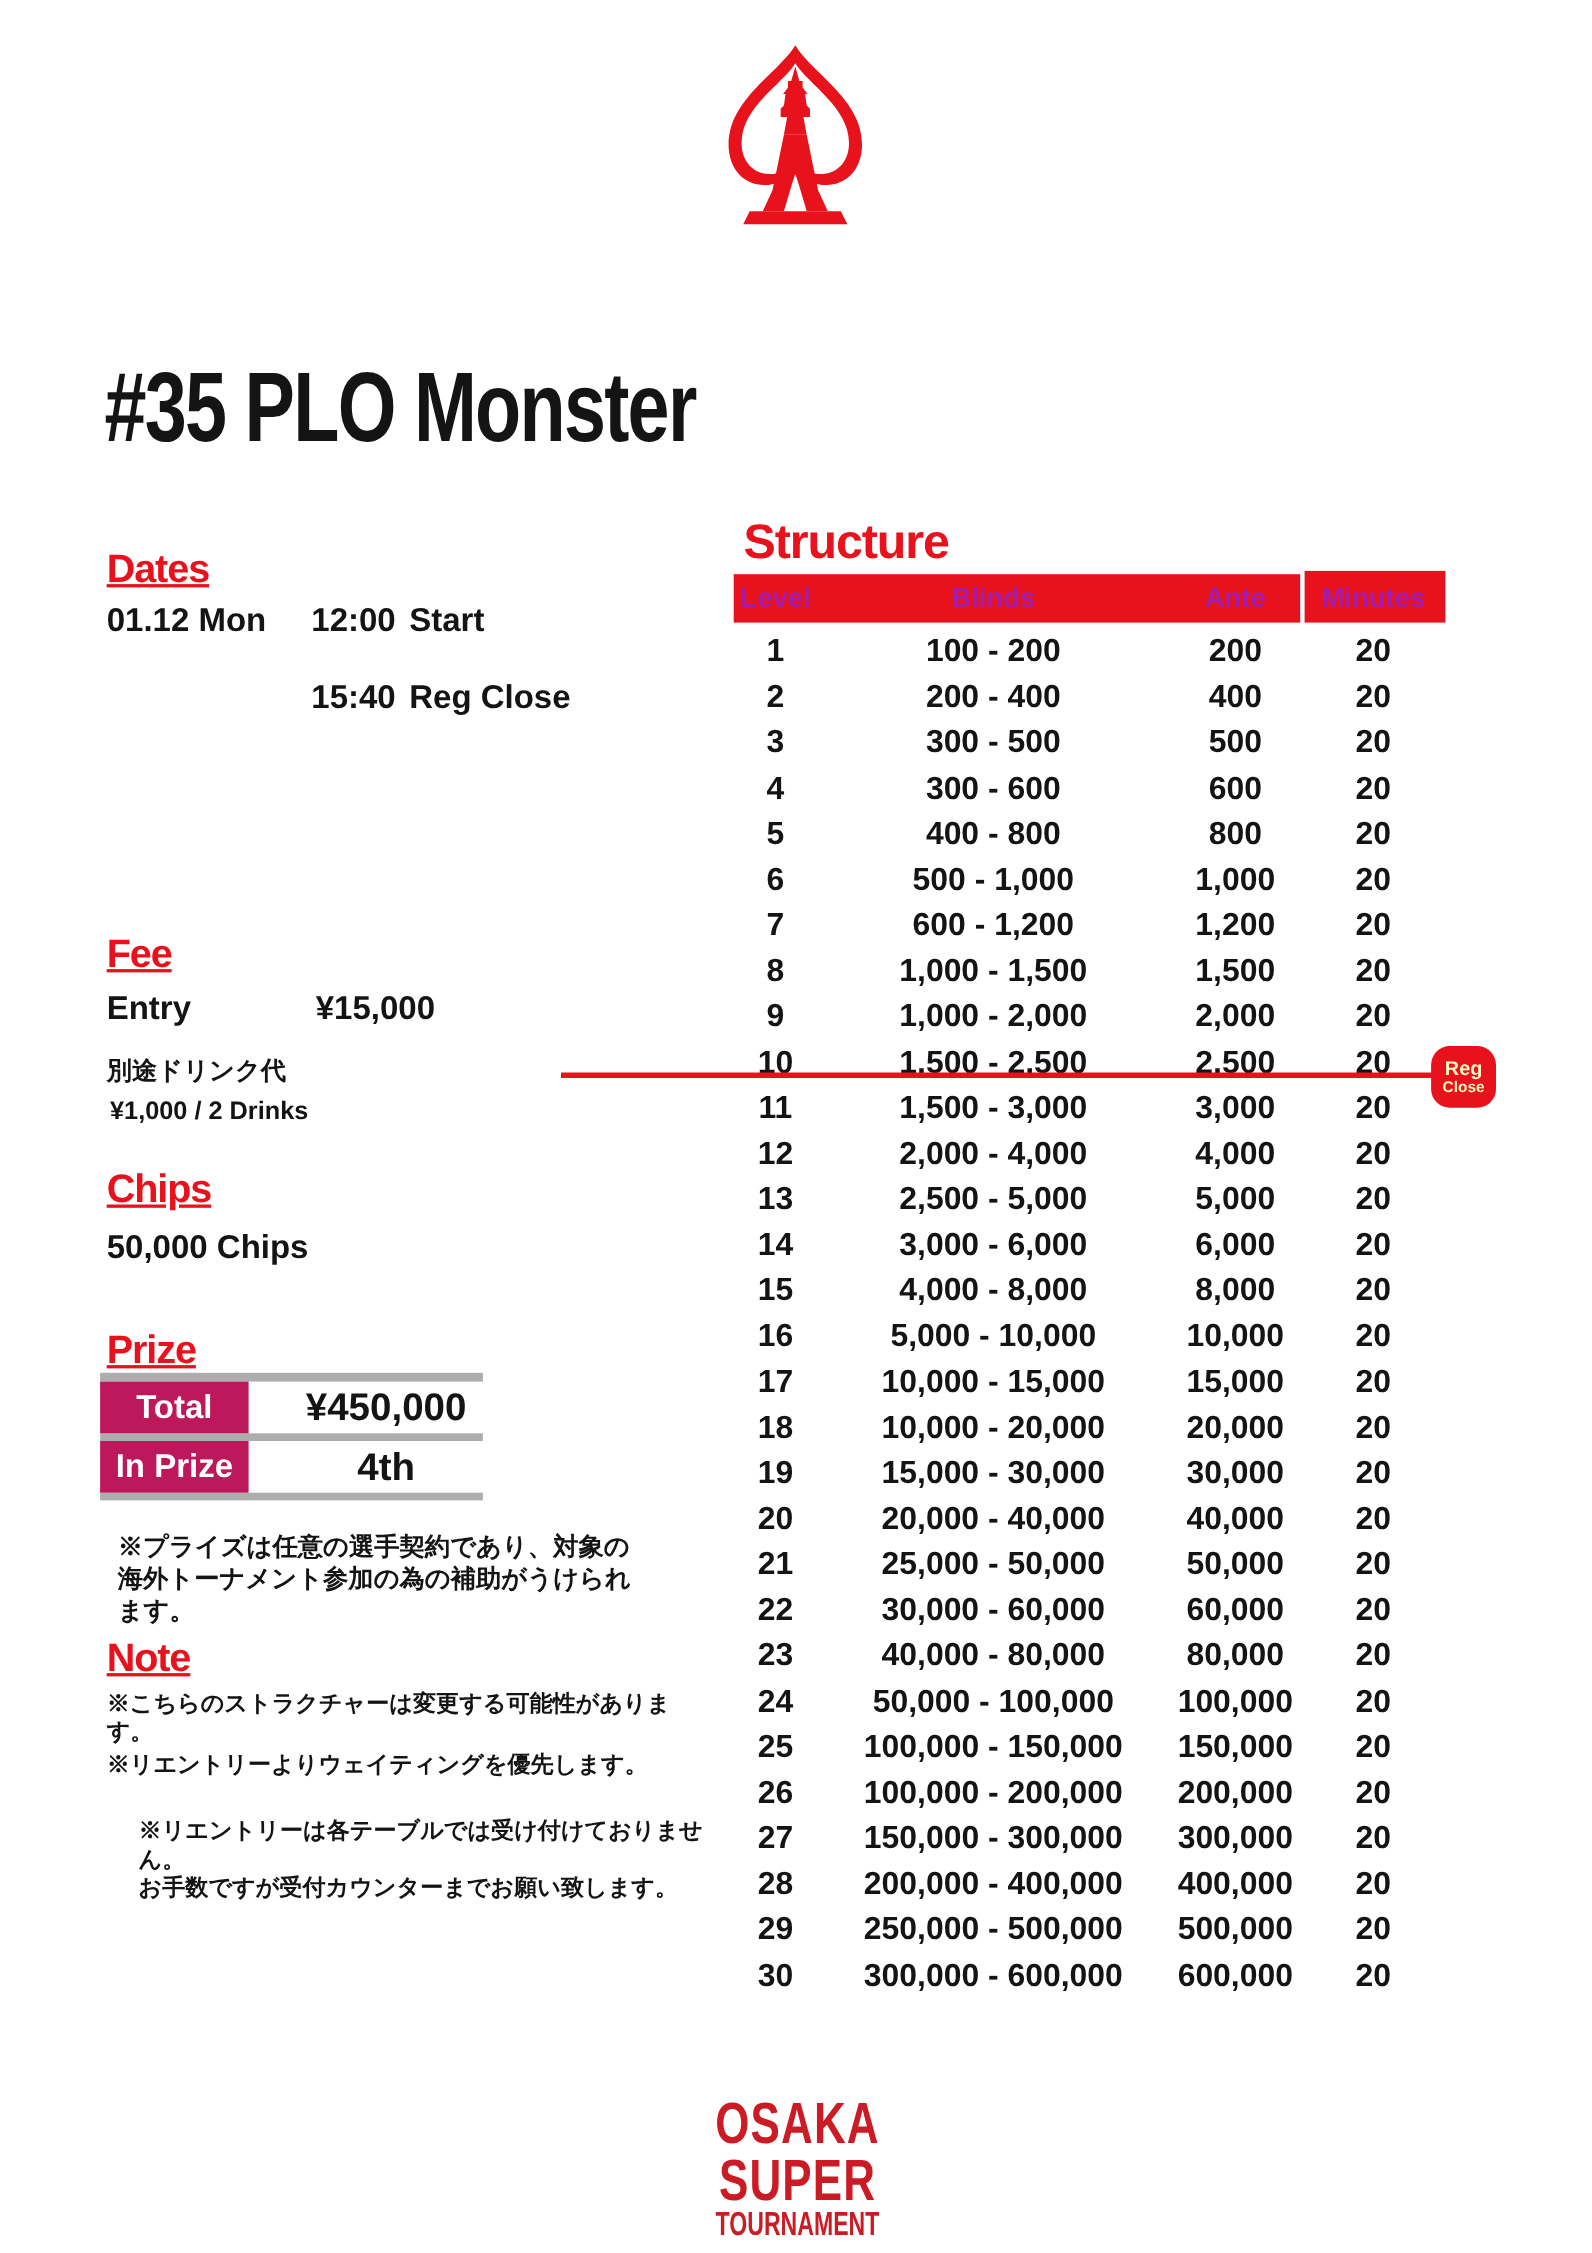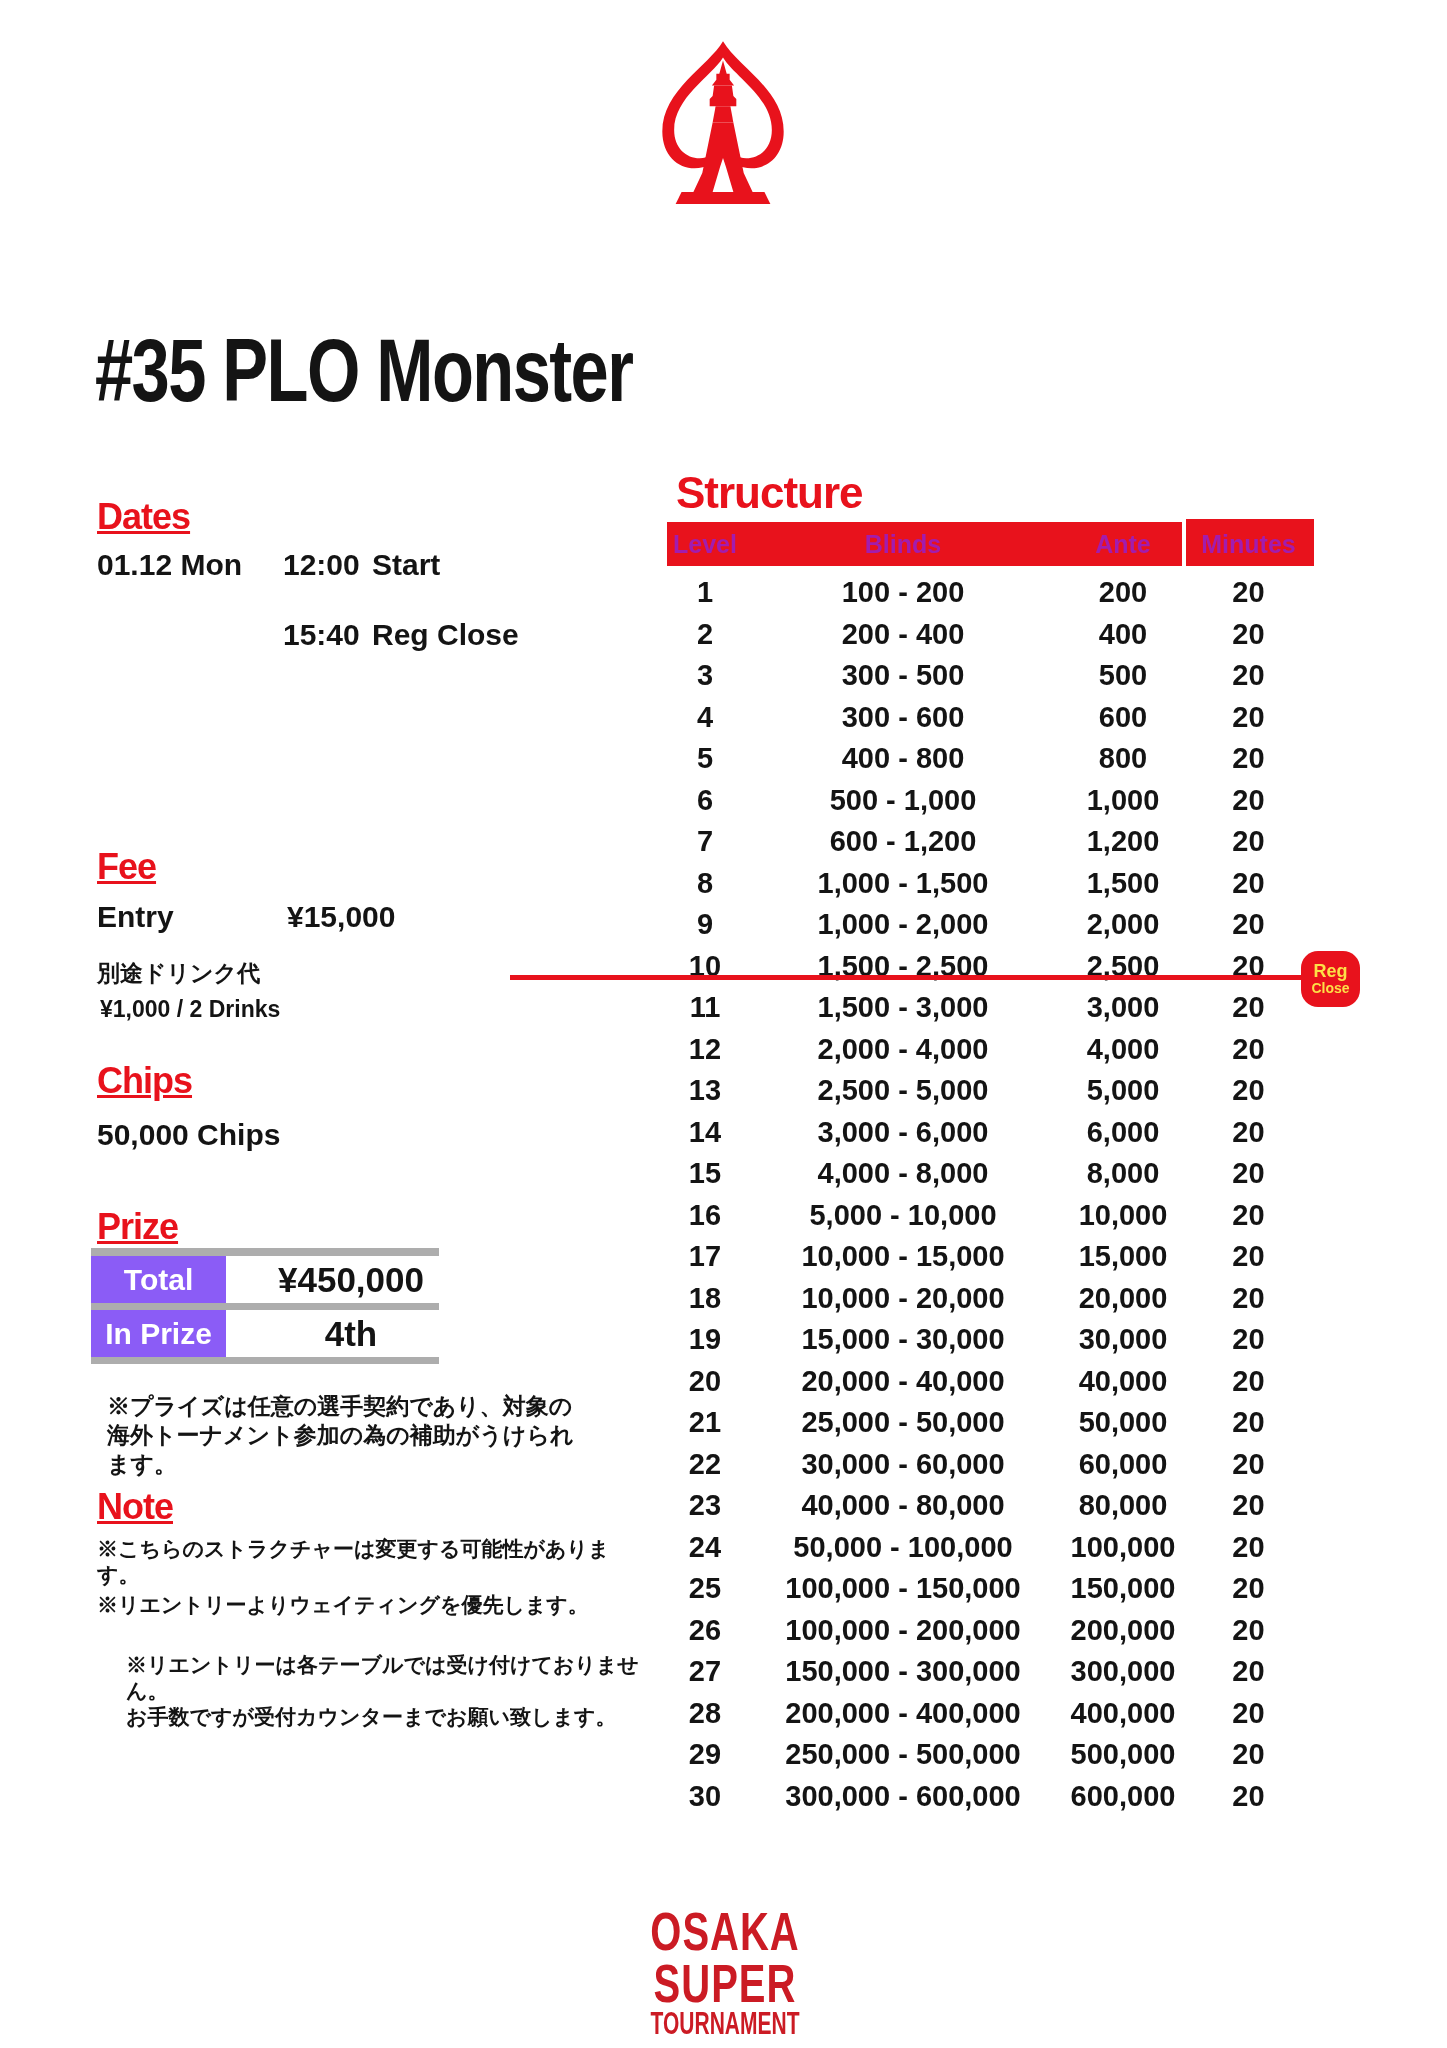--- a/index.html
+++ b/index.html
@@ -32,21 +32,21 @@
 
   .entry-row { left:97px; }
   .entry-row .e-label { display:inline-block; width:190px; }
 
   
   .prize-table { left:91px; top:1248px; width:348px; }
   .p-bar { height:8px; background:#adadad; }
   .p-row { display:flex; align-items:stretch; height:47px; }
   .p-row + .p-bar { height:7px; }
   .p-label {
-    width:135px; background:#8b5cf6; color:#fff; font-size:30px; font-weight:800;
+    width:135px; background:#be185d; color:#fff; font-size:30px; font-weight:800;
     display:flex; align-items:center; justify-content:center;
   }
   .p-value {
     flex:1; display:flex; align-items:center; justify-content:center;
     font-size:35px; font-weight:800; color:#141414;padding-left:37px;
   }
 
   .jp-note {
     left:97px; font-size:23px; font-weight:800; color:#141414;
     line-height:29px; white-space:pre-line; width:480px;margin-left:10px;
@@ -69,21 +69,21 @@
   .struct-rows { left:667px; top:572px; width:647px; }
   .srow {
     display:grid; grid-template-columns:76px 320px 120px 131px;
     height:41.5px; line-height:41.5px; font-size:29px; font-weight:800; color:#141414;
   }
   .srow span { text-align:center; white-space:nowrap; }
 
   .reg-line { left:510px; top:975px; width:800px; height:5px; background:#e8121c; }
   .reg-badge {
     left:1301px; top:951px; width:59px; height:56px; background:#e8121c;
-    border-radius:17px; color:#fde047; text-align:center; font-weight:800;
+    border-radius:17px; color:#fef9c3; text-align:center; font-weight:800;
     display:flex; flex-direction:column; justify-content:center; line-height:1.05;
   }
   .reg-badge .r1 { font-size:18px; }
   .reg-badge .r2 { font-size:14px; }
 
   
   .footer-logo { left:637px; top:1902px; width:176px; text-align:center; color:#cb1b24; }
   .fl-1, .fl-2 {
     font-size:40px; font-weight:800; letter-spacing:1px;
     transform:scale(1,1.32); transform-origin:center top; height:52px;

